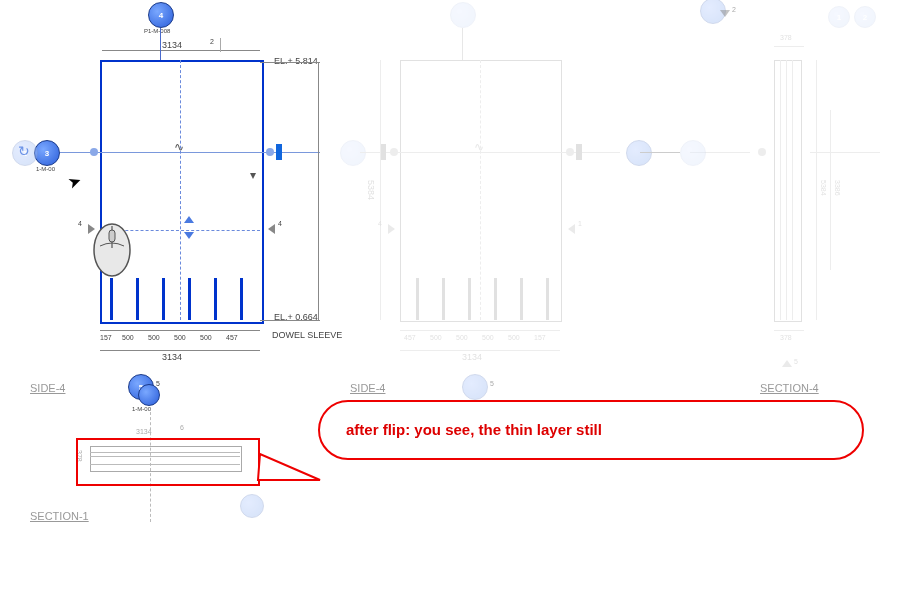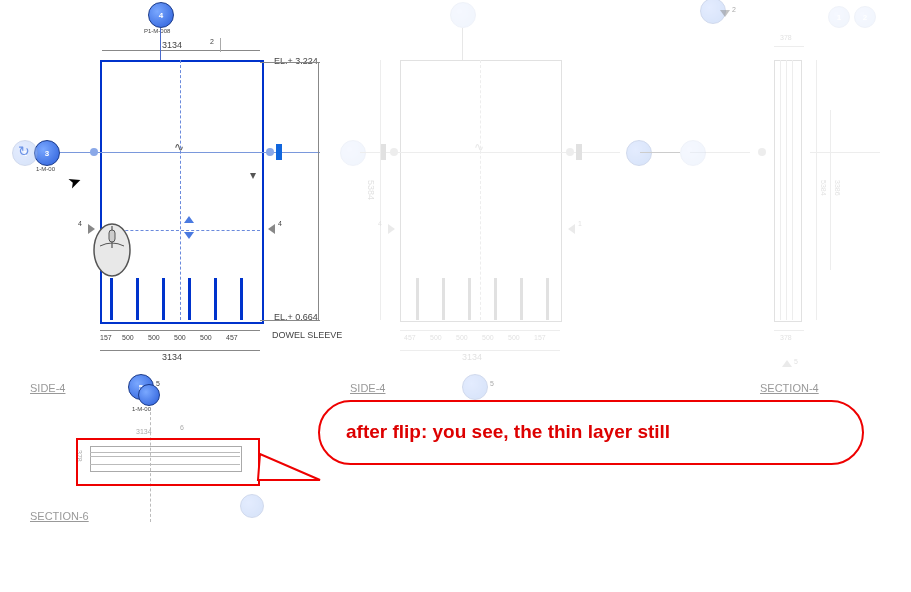--- a/index.html
+++ b/index.html
@@ -122,21 +122,21 @@
     position: absolute;
     border: 2px solid #e00;
   }
   .speech-bubble {
     position: absolute;
     border: 2px solid #e00;
     border-radius: 36px;
     background: #fff;
     padding: 18px 26px;
     color: #d00;
-    font-size: 19px;
+    font-size: 15px;
     font-weight: bold;
     line-height: 1.3;
   }
   .dowel {
     position: absolute;
     width: 3px;
     background: #0033cc;
   }
   .dowel.gray { background: #aaa; }
   .grid-dot {
@@ -198,21 +198,21 @@
     <div class="triangle up" style="left:134px; top:196px; border-bottom-color:#4a7ae0;"></div>
     <div class="triangle down" style="left:134px; top:212px; border-top-color:#4a7ae0;"></div>
 
     <div class="dowel" style="left:60px;  top:258px; height:42px;"></div>
     <div class="dowel" style="left:86px;  top:258px; height:42px;"></div>
     <div class="dowel" style="left:112px; top:258px; height:42px;"></div>
     <div class="dowel" style="left:138px; top:258px; height:42px;"></div>
     <div class="dowel" style="left:164px; top:258px; height:42px;"></div>
     <div class="dowel" style="left:190px; top:258px; height:42px;"></div>
 
-    <span class="label" style="left:224px; top:36px;">EL.+ 3.224</span>
+    <span class="label" style="left:224px; top:36px;">EL.+ 5.814</span>
     <div class="dim-line-h" style="left:210px; top:42px; width:60px;"></div>
     <span class="label" style="left:224px; top:292px;">EL.+ 0.664</span>
     <div class="dim-line-h" style="left:210px; top:300px; width:60px;"></div>
     <div class="dim-line-v" style="left:268px; top:42px; height:258px;"></div>
 
     <span class="break-line" style="left:200px; top:148px;">▾</span>
 
     <div class="dim-line-h" style="left:50px; top:310px; width:160px;"></div>
     <span class="label small" style="left:50px; top:314px;">157</span>
     <span class="label small" style="left:72px; top:314px;">500</span>
@@ -354,21 +354,21 @@
     <div class="dim-line-h" style="left:40px; top:46px; width:150px; background:#bbb;"></div>
     <div class="dim-line-h" style="left:40px; top:54px; width:150px; background:#bbb;"></div>
 
     <span class="label small gray" style="left:26px; top:40px; writing-mode:vertical-rl;">378</span>
 
     <div style="position:absolute; left:100px; top:2px; height:110px; border-left:1px dashed #bbb;"></div>
 
     <div class="section-callout faded" style="left:190px; top:84px; width:22px; height:22px;"></div>
   </div>
 
-  <div class="section-title" style="left:30px; top:510px;">SECTION-6</div>
+  <div class="section-title" style="left:30px; top:510px;">SECTION-1</div>
 
   <div class="red-box" style="left:76px; top:438px; width:180px; height:44px;"></div>
 
   <svg style="position:absolute; left:250px; top:450px; width:80px; height:60px; overflow:visible;">
     <polygon points="70,30 10,4 8,30" fill="#fff" stroke="#e00" stroke-width="2"></polygon>
   </svg>
 
   <div class="speech-bubble" style="left:318px; top:400px; width:490px;">
     <div>after flip: you see, the thin layer still</div>
   </div>

